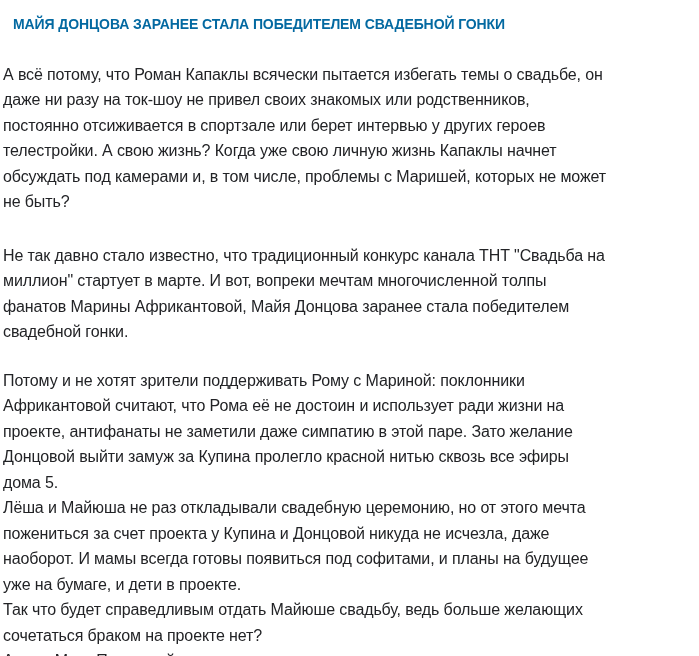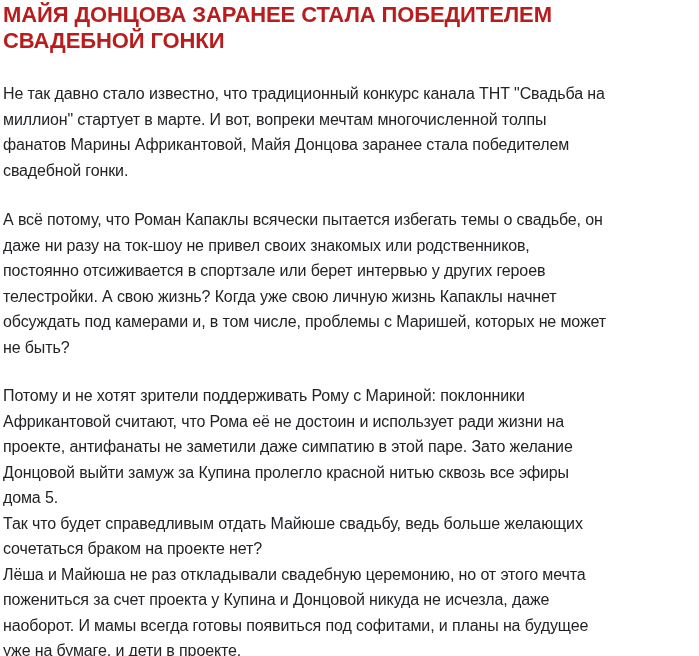--- a/index.html
+++ b/index.html
@@ -11,26 +11,26 @@
     height: 656px;
     background: #ffffff;
     color: #222326;
     font-family: "Liberation Sans", sans-serif;
     overflow: hidden;
   }
   .article {
     padding: 2px 5px 0 3px;
   }
   .article-title {
-    margin: 0;
-    font-size: 22px;
+    margin: 10px;
+    font-size: 14px;
     font-weight: 700;
     line-height: 25.5px;
     letter-spacing: -0.1px;
-    color: #b91c1c;
+    color: #0369a1;
     white-space: pre-line;
   }
   .para {
     margin: 0;
     font-size: 16px;
     font-weight: 400;
     line-height: 25.5px;
     letter-spacing: -0.12px;
     color: #222326;
     white-space: pre-line;
@@ -38,40 +38,40 @@
   .mt28 { margin-top: 28px; }
   .mt24 { margin-top: 24px; }
   .mt23 { margin-top: 23px; }
 </style>
 </head>
 <body>
 
 <main class="article">
   <h1 class="article-title">МАЙЯ ДОНЦОВА ЗАРАНЕЕ СТАЛА ПОБЕДИТЕЛЕМ СВАДЕБНОЙ ГОНКИ</h1>
 
-  <p class="para mt28">Не так давно стало известно, что традиционный конкурс канала ТНТ "Свадьба на
-миллион" стартует в марте. И вот, вопреки мечтам многочисленной толпы
-фанатов Марины Африкантовой, Майя Донцова заранее стала победителем
-свадебной гонки.</p>
-
   <p class="para mt24">А всё потому, что Роман Капаклы всячески пытается избегать темы о свадьбе, он
 даже ни разу на ток-шоу не привел своих знакомых или родственников,
 постоянно отсиживается в спортзале или берет интервью у других героев
 телестройки. А свою жизнь? Когда уже свою личную жизнь Капаклы начнет
 обсуждать под камерами и, в том числе, проблемы с Маришей, которых не может
 не быть?</p>
 
+  <p class="para mt28">Не так давно стало известно, что традиционный конкурс канала ТНТ "Свадьба на
+миллион" стартует в марте. И вот, вопреки мечтам многочисленной толпы
+фанатов Марины Африкантовой, Майя Донцова заранее стала победителем
+свадебной гонки.</p>
+
   <p class="para mt23">Потому и не хотят зрители поддерживать Рому с Мариной: поклонники
 Африкантовой считают, что Рома её не достоин и использует ради жизни на
 проекте, антифанаты не заметили даже симпатию в этой паре. Зато желание
 Донцовой выйти замуж за Купина пролегло красной нитью сквозь все эфиры
 дома 5.</p>
 
-  <p class="para">Так что будет справедливым отдать Майюше свадьбу, ведь больше желающих
-сочетаться браком на проекте нет?</p>
-
   <p class="para">Лёша и Майюша не раз откладывали свадебную церемонию, но от этого мечта
 пожениться за счет проекта у Купина и Донцовой никуда не исчезла, даже
 наоборот. И мамы всегда готовы появиться под софитами, и планы на будущее
 уже на бумаге, и дети в проекте.</p>
 
+  <p class="para">Так что будет справедливым отдать Майюше свадьбу, ведь больше желающих
+сочетаться браком на проекте нет?</p>
+
   <p class="para">Автор: Макс Полянский</p>
 </main>
 
 </body></html>

